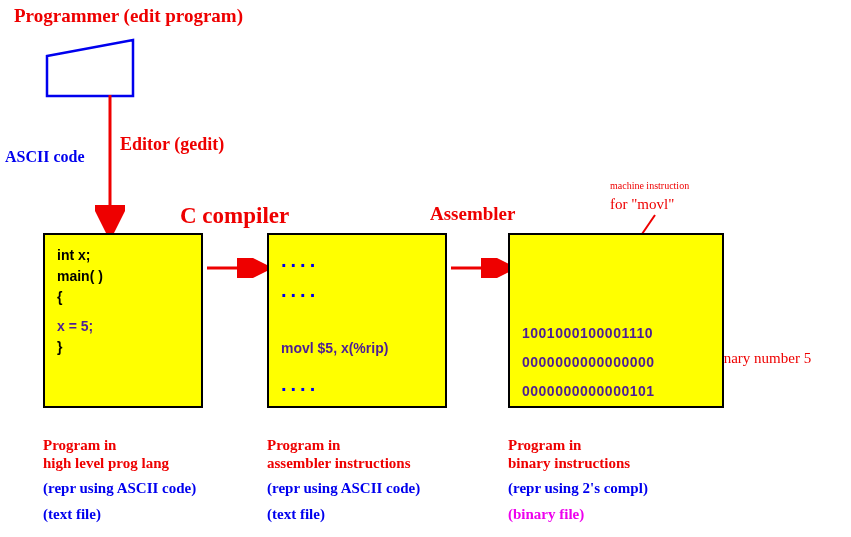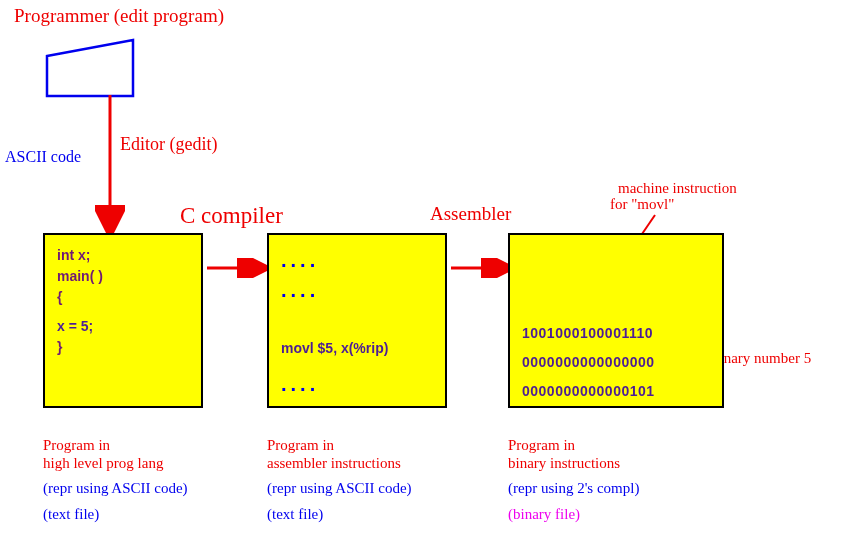--- a/index.html
+++ b/index.html
@@ -8,52 +8,52 @@
       height: 537px;
       position: relative;
       background: white;
       font-family: "Times New Roman", serif;
       font-size: 16px;
     }
     .label { position: absolute; white-space: pre; }
     .red { color: #ee0000; }
     .blue { color: #0000ee; }
     .magenta { color: #ee00ee; }
-    .bold { font-weight: normal; text-align: right; }
+    .bold { font-weight: bold; text-align: right; }
 
     .title-top { top: 5px; left: 14px; font-size: 19px; }
 
     .doc-icon {
       position: absolute;
       top: 34px; left: 41px;
     }
 
     .asciicode { top: 148px; left: 5px; }
     .editor { top: 134px; left: 120px; font-size: 18px; }
     .ccomp { top: 203px; left: 180px; font-size: 23px; }
     .asm { top: 203px; left: 420px; font-size: 19px; margin-left: 10px; }
 
-    .mi-ann1 { top: 180px; left: 610px; font-size: 15px; margin-left: 8px; }
+    .mi-ann1 { top: 180px; left: 610px; font-size: 10px; }
     .mi-ann2 { top: 196px; left: 610px; font-size: 15px; }
     .bn5 { top: 350px; left: 712px; font-size: 15px; }
 
     
     .box {
       position: absolute;
       background: #ffff00;
       border: 2px solid #000;
       padding: 10px 12px;
       line-height: 1.5;
       font-size: 15px;
     }
     .box1 { top: 233px; left: 43px;  width: 160px; height: 175px; }
     .box2 { top: 233px; left: 267px; width: 180px; height: 175px; }
     .box3 { top: 233px; left: 508px; width: 216px; height: 175px; }
 
-    .box .code-blue { color: #701a75; font-weight: bold; font-family: sans-serif; font-size: 14px; }
+    .box .code-blue { color: #000000; font-weight: bold; font-family: sans-serif; font-size: 14px; }
     .box .code-red  { color: #4c1d95; font-weight: bold; font-family: sans-serif; font-size: 14px; margin-top: 8px; }
 
     .dots { color: #0000ee; font-weight: bold; font-size: 20px; letter-spacing: 4px; font-family: sans-serif; }
 
     
     .cap { position: absolute; font-size: 15px; line-height: 1.25; }
     .cap1a { top: 436px; left: 43px; }
     .cap1b { top: 454px; left: 43px; }
     .cap1c { top: 479px; left: 43px; }
     .cap1d { top: 505px; left: 43px; }

